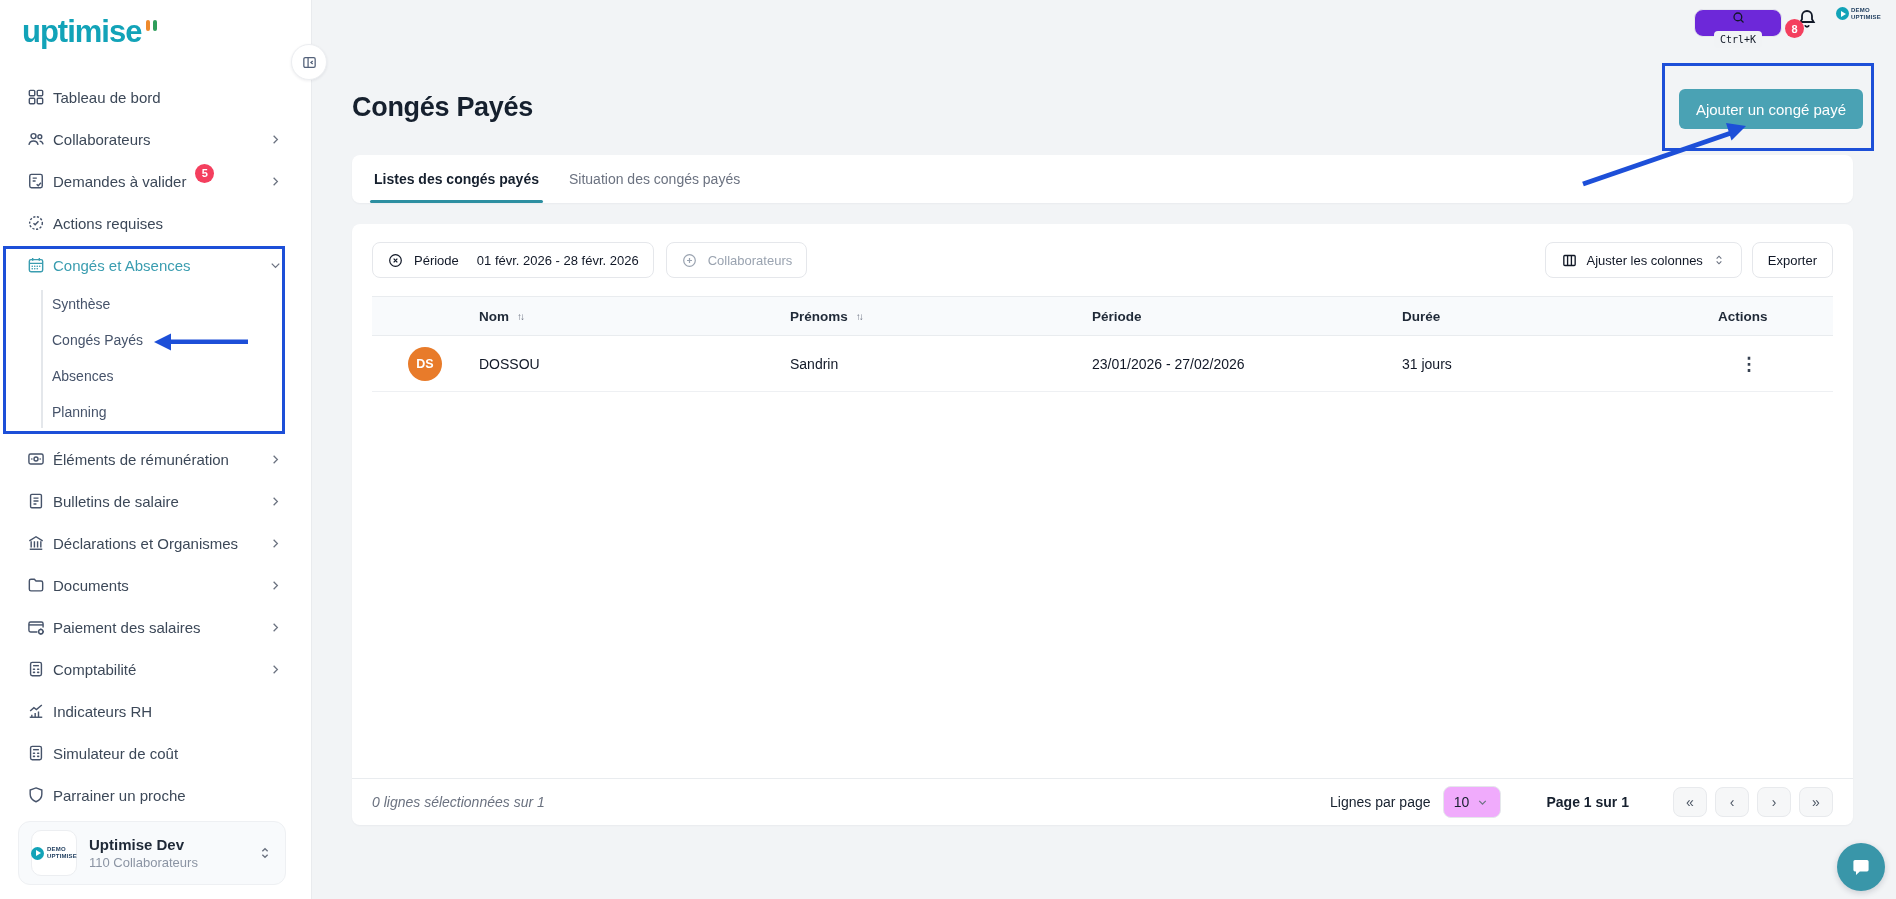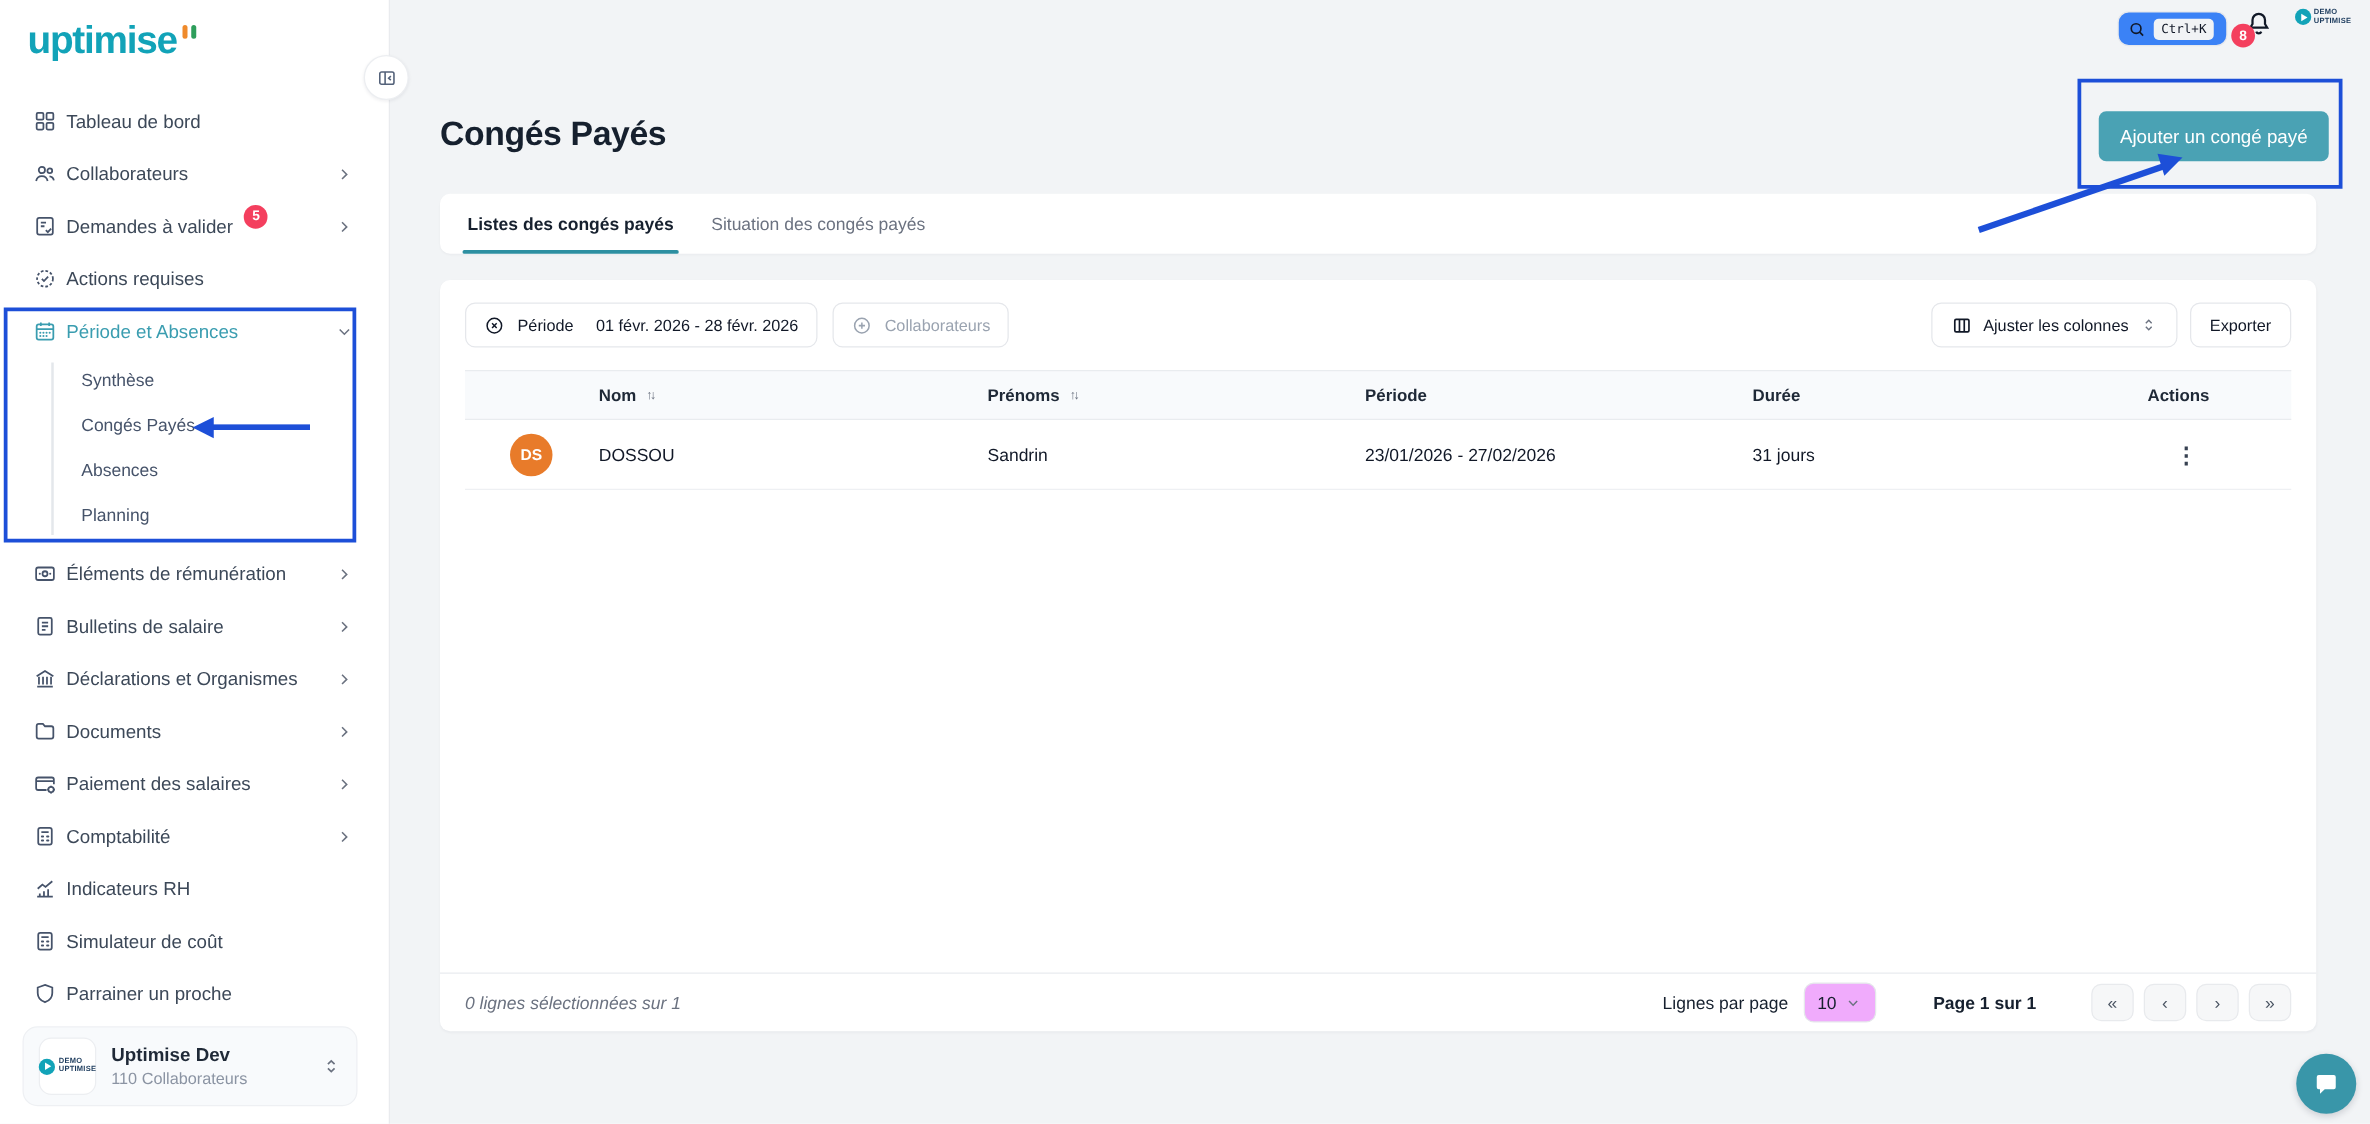--- a/index.html
+++ b/index.html
@@ -20,36 +20,36 @@
   .nav-item { position:relative; display:flex; align-items:center; height:42px; padding:0 28px 0 26px; gap:7px; cursor:pointer; color:#3c4858; }
   .nav-item .nlabel { font-size:15px; font-weight:500; white-space:nowrap; }
   .nav-item .nicon { display:flex; width:20px; height:20px; color:#46536a; }
   .nav-item.active { color:#3a9db0; }
   .nav-item.active .nicon { color:#3a9db0; }
   .nav-item.active .nlabel { color:#3a9db0; }
   .chev { margin-left:auto; display:flex; color:#6b7280; }
   .nav-badge { display:inline-flex; align-items:center; justify-content:center; min-width:19px; height:19px; border-radius:50%; background:#f43f5e; color:#fff; font-size:11px; font-weight:700; transform:translateY(-8px); margin-left:2px; }
   .submenu { position:relative; padding-bottom:8px; }
   .submenu-line { position:absolute; left:41px; top:4px; bottom:10px; width:2px; background:#e4e7eb; }
-  .sub-item { display:flex; align-items:center; height:36px; padding-left:65px; font-size:14px; color:#46536a; cursor:pointer; white-space:nowrap; }
+  .sub-item { display:flex; align-items:center; height:36px; padding-left:52px; font-size:14px; color:#46536a; cursor:pointer; white-space:nowrap; }
 
   .org-card { position:absolute; left:18px; bottom:14px; width:268px; height:64px; background:#f8fafc; border:1px solid #eef0f3; border-radius:12px; display:flex; align-items:center; gap:12px; padding:0 12px; cursor:pointer; }
   .org-logo { width:46px; height:46px; background:#fff; border:1px solid #eceef1; border-radius:10px; display:flex; align-items:center; justify-content:center; gap:3px; }
   .mini-mark { width:13px; height:13px; border-radius:50%; background:#12a3b8; position:relative; flex:none; }
   .mini-mark:after { content:""; position:absolute; left:5px; top:3.5px; border-left:5px solid #fff; border-top:3px solid transparent; border-bottom:3px solid transparent; }
   .org-logo-text { display:flex; flex-direction:column; line-height:1.1; }
   .org-logo-text b { font-size:6px; color:#1b3a5c; letter-spacing:.2px; }
   .org-name { font-size:15px; font-weight:700; color:#1f2937; line-height:1.25; }
   .org-sub { font-size:13px; color:#8b94a3; }
   .org-chev { margin-left:auto; color:#6b7280; display:flex; }
 
   .collapse-btn { position:absolute; left:291px; top:44px; width:36px; height:36px; border-radius:50%; background:#fff; border:1px solid #eceef1; box-shadow:0 1px 3px rgba(20,30,50,.08); display:flex; align-items:center; justify-content:center; color:#54627a; z-index:8; cursor:pointer; }
 
   
-  .search-pill { position:absolute; left:1694px; top:9px; width:88px; height:28px; background:#3b82f6; border:1px solid #e6e8ec; border-radius:9px; display:flex; align-items:center; gap:6px; padding:0 7px; cursor:pointer; z-index:4; }
+  .search-pill { position:absolute; left:1694px; top:9px; width:88px; height:28px; background:#6d28d9; border:1px solid #e6e8ec; border-radius:9px; display:flex; align-items:center; gap:6px; padding:0 7px; cursor:pointer; z-index:4;flex-direction:column; }
   .search-pill .kbd { background:#f1f3f5; border-radius:4px; font-family:"DejaVu Sans Mono", monospace; font-size:10px; color:#111827; padding:3px 6px; }
   .bell-wrap { position:absolute; left:1795px; top:7px; width:30px; height:34px; z-index:4; cursor:pointer; }
   .bell-wrap .bell { color:#111827; }
   .bell-badge { position:absolute; left:-10px; top:12px; min-width:19px; height:19px; border-radius:50%; background:#f43f5e; color:#fff; font-size:11px; font-weight:700; display:flex; align-items:center; justify-content:center; }
   .top-avatar { position:absolute; left:1836px; top:7px; display:flex; align-items:flex-start; gap:2px; z-index:4; cursor:pointer; }
   .top-avatar .org-logo-text b { font-size:6px; }
 
   
   .page-title { position:absolute; left:352px; top:92px; font-size:27px; font-weight:700; color:#16202e; letter-spacing:-.3px; }
   .add-btn { position:absolute; left:1679px; top:89px; width:184px; height:40px; background:#4aa2b4; color:#fff; font-size:15px; font-weight:500; border:none; border-radius:6px; cursor:pointer; font-family:inherit; z-index:2; }
@@ -174,21 +174,21 @@
       </div>
 
       <div class="nav-item active">
         <span class="nicon">
             <svg width="20" height="20" viewBox="0 0 24 24" fill="none" stroke="currentColor" stroke-width="1.7">
               <rect x="4" y="5.5" width="16" height="14.5" rx="2"></rect>
               <path d="M8 3.5V7M16 3.5V7M4 10h16"></path>
               <path d="M7.5 13.5h.01M10.5 13.5h.01M13.5 13.5h.01M16.5 13.5h.01M7.5 16.5h.01M10.5 16.5h.01M13.5 16.5h.01" stroke-linecap="round" stroke-width="2"></path>
             </svg>
           </span>
-        <span class="nlabel">Période et Absences</span>
+        <span class="nlabel">Congés et Absences</span>
         <span class="chev">
             <svg width="15" height="15" viewBox="0 0 24 24" fill="none" stroke="currentColor" stroke-width="2">
               <path d="M6 9l6 6 6-6"></path>
             </svg>
           </span>
       </div>
 
       <div class="submenu">
         <div class="submenu-line"></div>
         <div class="sub-item">Synthèse</div>

